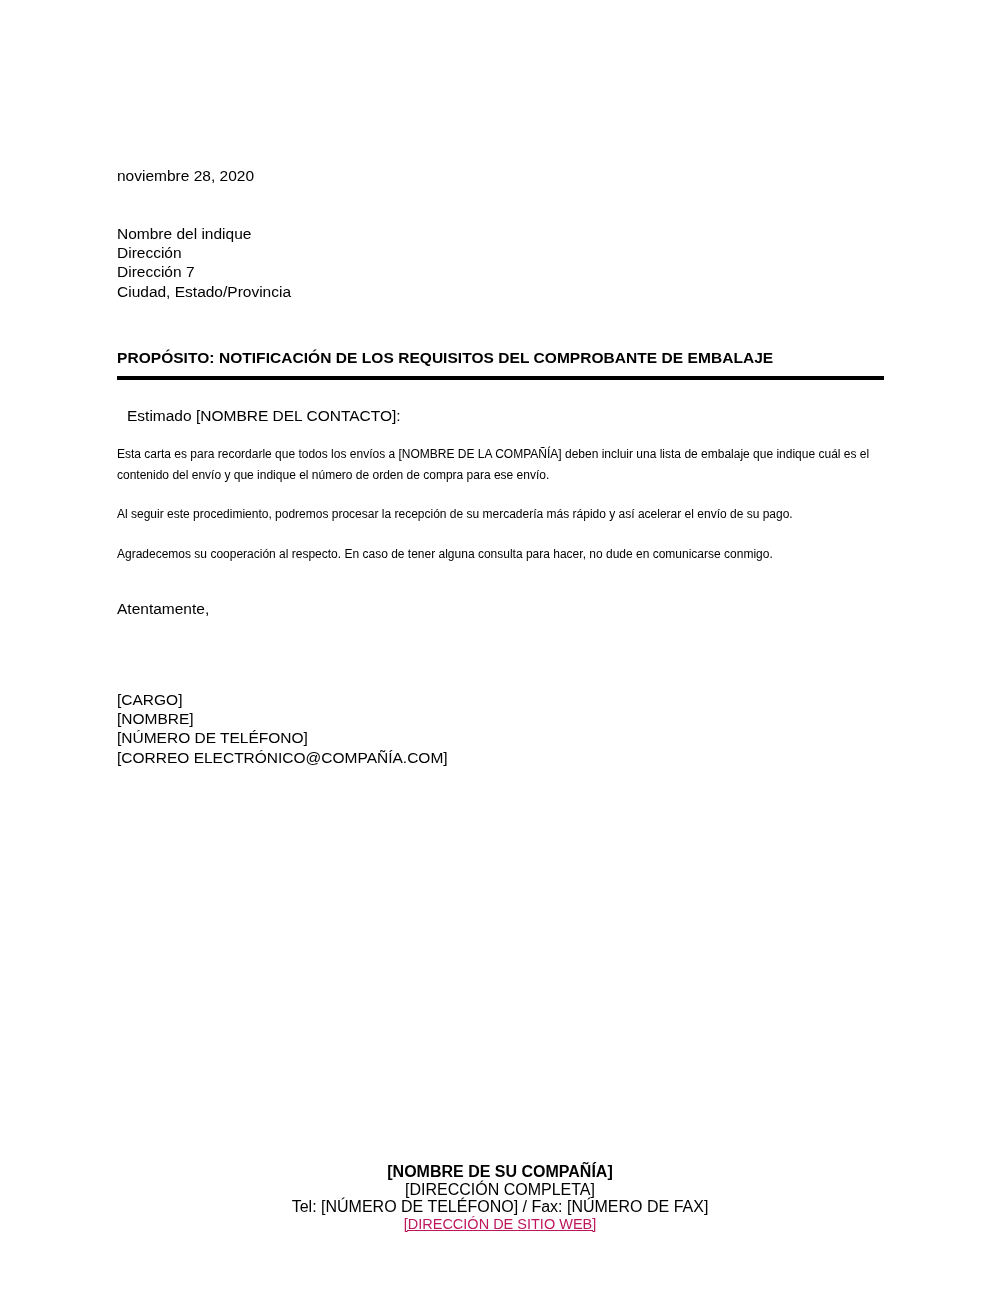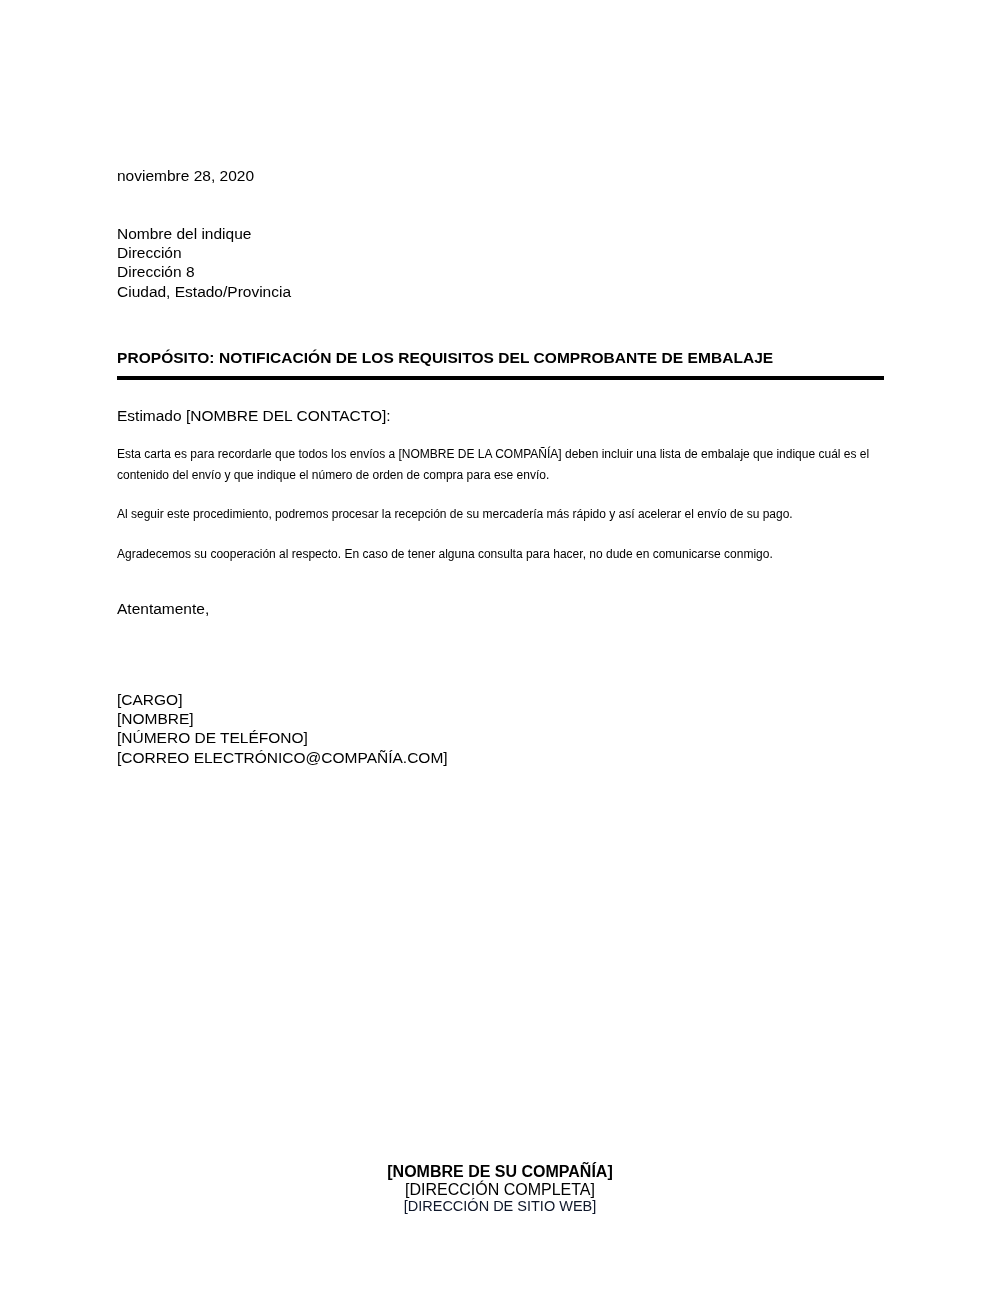--- a/index.html
+++ b/index.html
@@ -63,20 +63,21 @@
   }
   .rule {
     width: 767px;
     height: 4px;
     background: #000000;
     margin-top: 8px;
   }
 
   .salutation {
     margin-top: 26px;
+    margin-left: 10px;
   }
 
   .para {
     margin-top: 19px;
     font-size: 12px;
     line-height: 20.5px;
     text-align: left;
   }
 
   .closing {
@@ -102,37 +103,38 @@
     font-size: 16px;
     line-height: 17.6px;
     white-space: pre-wrap;
   }
   .footer .fline.bold {
     font-weight: bold;
   }
   .footer .flink {
     font-size: 14.5px;
     line-height: 17.6px;
-    color: #0f172a;
+    color: #be185d;
+    text-decoration: underline;
     cursor: pointer;
   }
 </style>
 </head>
 <body>
 
 <div class="page">
 
   <div class="letter-body">
 
     <div class="date-line line">noviembre 28, 2020</div>
 
     <div class="address-block">
       <div class="line">Nombre del indique</div>
       <div class="line">Dirección</div>
-      <div class="line">Dirección 8</div>
+      <div class="line">Dirección 7</div>
       <div class="line">Ciudad, Estado/Provincia</div>
     </div>
 
     <div class="subject-wrap">
       <div class="subject-line">PROPÓSITO: NOTIFICACIÓN DE LOS REQUISITOS DEL COMPROBANTE DE EMBALAJE</div>
       <div class="rule"></div>
     </div>
 
     <div class="salutation line">Estimado [NOMBRE DEL CONTACTO]:</div>
 
@@ -147,16 +149,17 @@
       <div class="line">[NOMBRE]</div>
       <div class="line">[NÚMERO DE TELÉFONO]</div>
       <div class="line">[CORREO ELECTRÓNICO@COMPAÑÍA.COM]</div>
     </div>
 
   </div>
 
   <div class="footer">
     <div class="fline bold">[NOMBRE DE SU COMPAÑÍA]</div>
     <div class="fline">[DIRECCIÓN COMPLETA]</div>
+    <div class="fline">Tel: [NÚMERO DE TELÉFONO] / Fax: [NÚMERO DE FAX]</div>
     <div class="flink">[DIRECCIÓN DE SITIO WEB]</div>
   </div>
 
 </div>
 
 </body></html>

